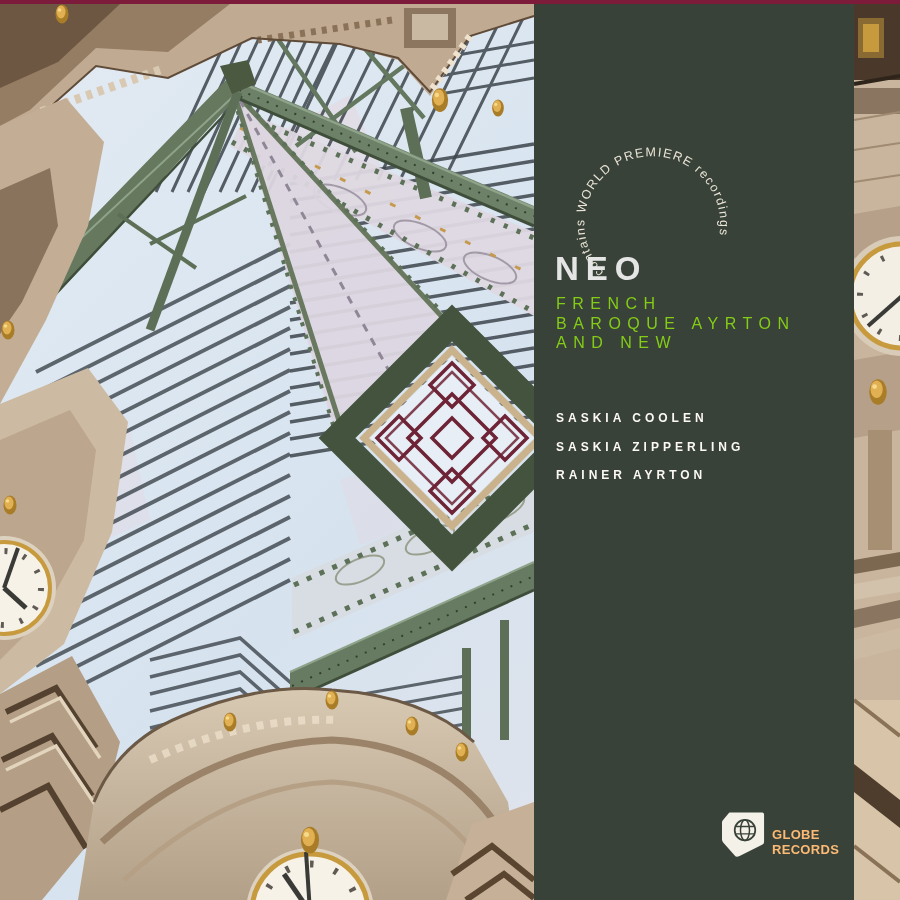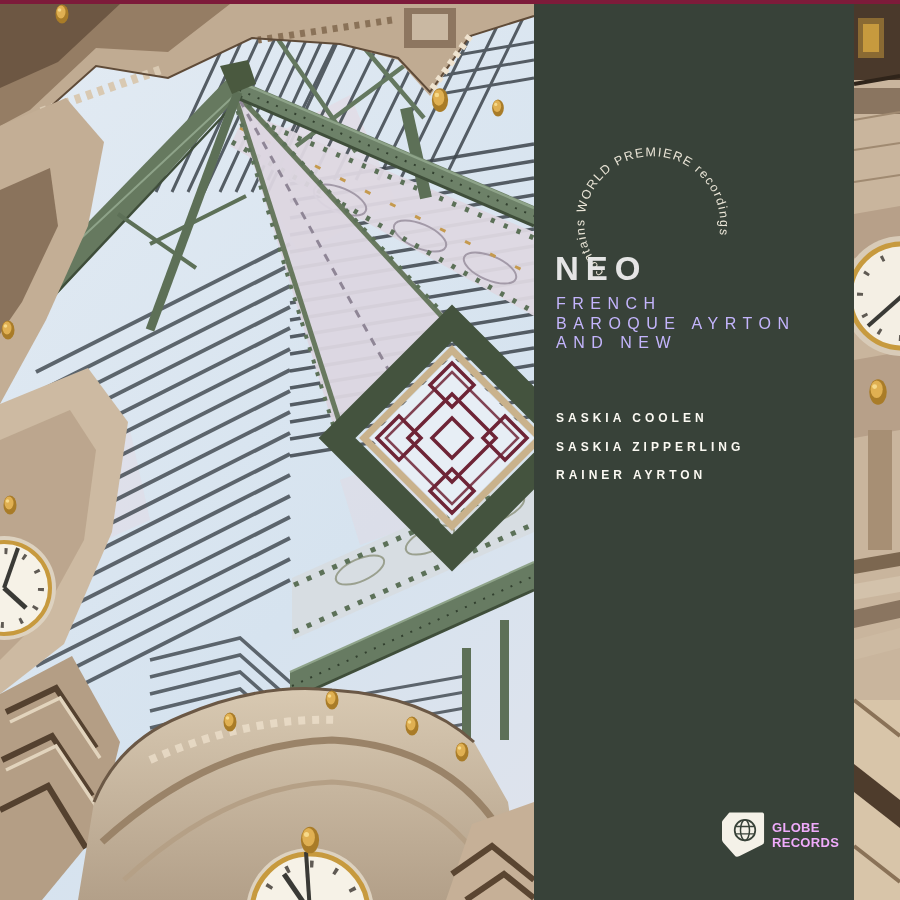--- a/index.html
+++ b/index.html
@@ -6,27 +6,27 @@
   .canvas{position:relative;width:900px;height:900px;overflow:hidden;
           background:#d8e3ee;font-family:"Liberation Sans",sans-serif;}
   .photo{position:absolute;left:0;top:0;width:900px;height:900px;display:block;}
   .strip{position:absolute;left:0;top:0;width:900px;height:4px;background:#7d1b3a;}
   .panel{position:absolute;left:534px;top:4px;width:320px;height:896px;background:#384239;}
   .badge{position:absolute;left:-6px;top:96px;width:248px;height:248px;}
   .badge text{font-family:"Liberation Sans",sans-serif;font-weight:400;}
   .title{position:absolute;left:21px;top:246px;margin:0;font-size:33px;font-weight:800;
          letter-spacing:7px;color:#e5e5e5;}
   .subtitle{position:absolute;left:22px;top:290px;font-size:16px;font-weight:400;
-            letter-spacing:6.5px;line-height:19.5px;color:#c4b5fd;}
+            letter-spacing:6.5px;line-height:19.5px;color:#84cc16;}
   .artists{position:absolute;left:22px;top:400px;font-size:12px;font-weight:700;
            letter-spacing:4px;line-height:28.6px;color:#fbf9f2;}
   .label{position:absolute;left:188px;top:808px;width:132px;height:60px;}
   .labelmark{position:absolute;left:0;top:0;width:45px;height:50px;}
-  .labeltext{position:absolute;left:50px;top:9px;font-size:13px;font-weight:700;
-             letter-spacing:0.3px;line-height:14.5px;color:#f0abfc;}
+  .labeltext{position:absolute;left:50px;top:16px;font-size:13px;font-weight:700;
+             letter-spacing:0.3px;line-height:14.5px;color:#fdba74;}
 </style>
 </head>
 <body>
 
 <div class="canvas">
 
   <svg class="photo" viewBox="0 0 900 900" aria-label="Upward view of an ornate railway station ceiling: sage-green iron trusses and stained-glass skylight bands between beige stone clock towers with gold ornaments; a central diamond skylight with dark red geometric tracery">
     <defs>
       <linearGradient id="glassG" x1="0" y1="0" x2="1" y2="1">
         <stop offset="0" stop-color="#e3ebf3"></stop>

